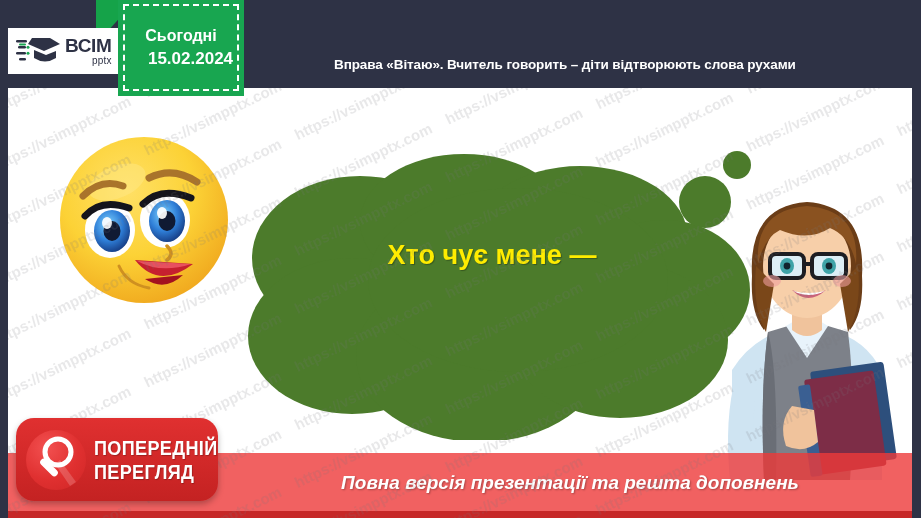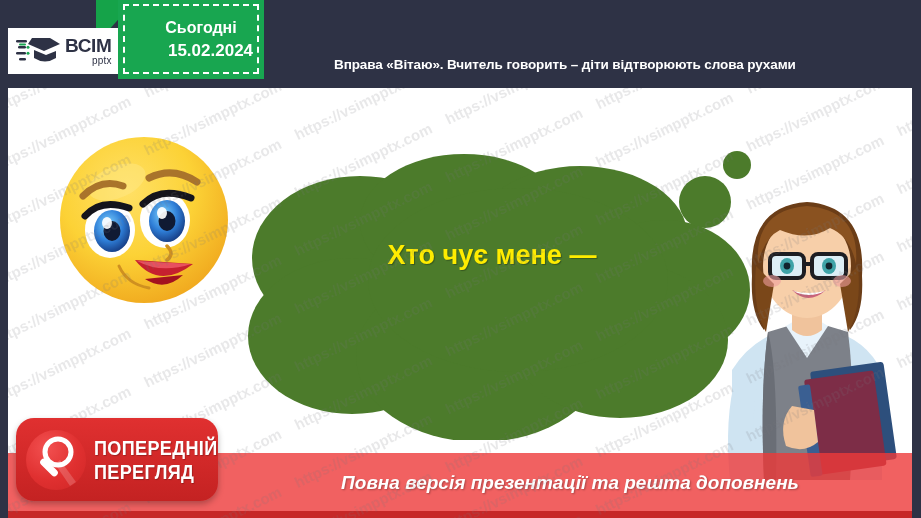--- a/index.html
+++ b/index.html
@@ -93,28 +93,27 @@
     color: #2e3245;
     text-align: right;
     margin-top: 1px;
     letter-spacing: 0.2px;
   }
 
   
   .today-badge {
     position: absolute;
     left: 118px; top: 0;
-    width: 126px; height: 79px;
+    width: 126px; height: 96px;
     background: #18a650;
     z-index: 33;
     display: flex;
     flex-direction: column;
     align-items: center;
     justify-content: center;
-    padding-left: 20px;
   }
   .today-badge::after {
     content: "";
     position: absolute;
     left: 5px; top: 4px; right: 5px; bottom: 5px;
     border: 2px dashed #ffffff;
     pointer-events: none;
   }
   .today-label {
     color: #ffffff;

